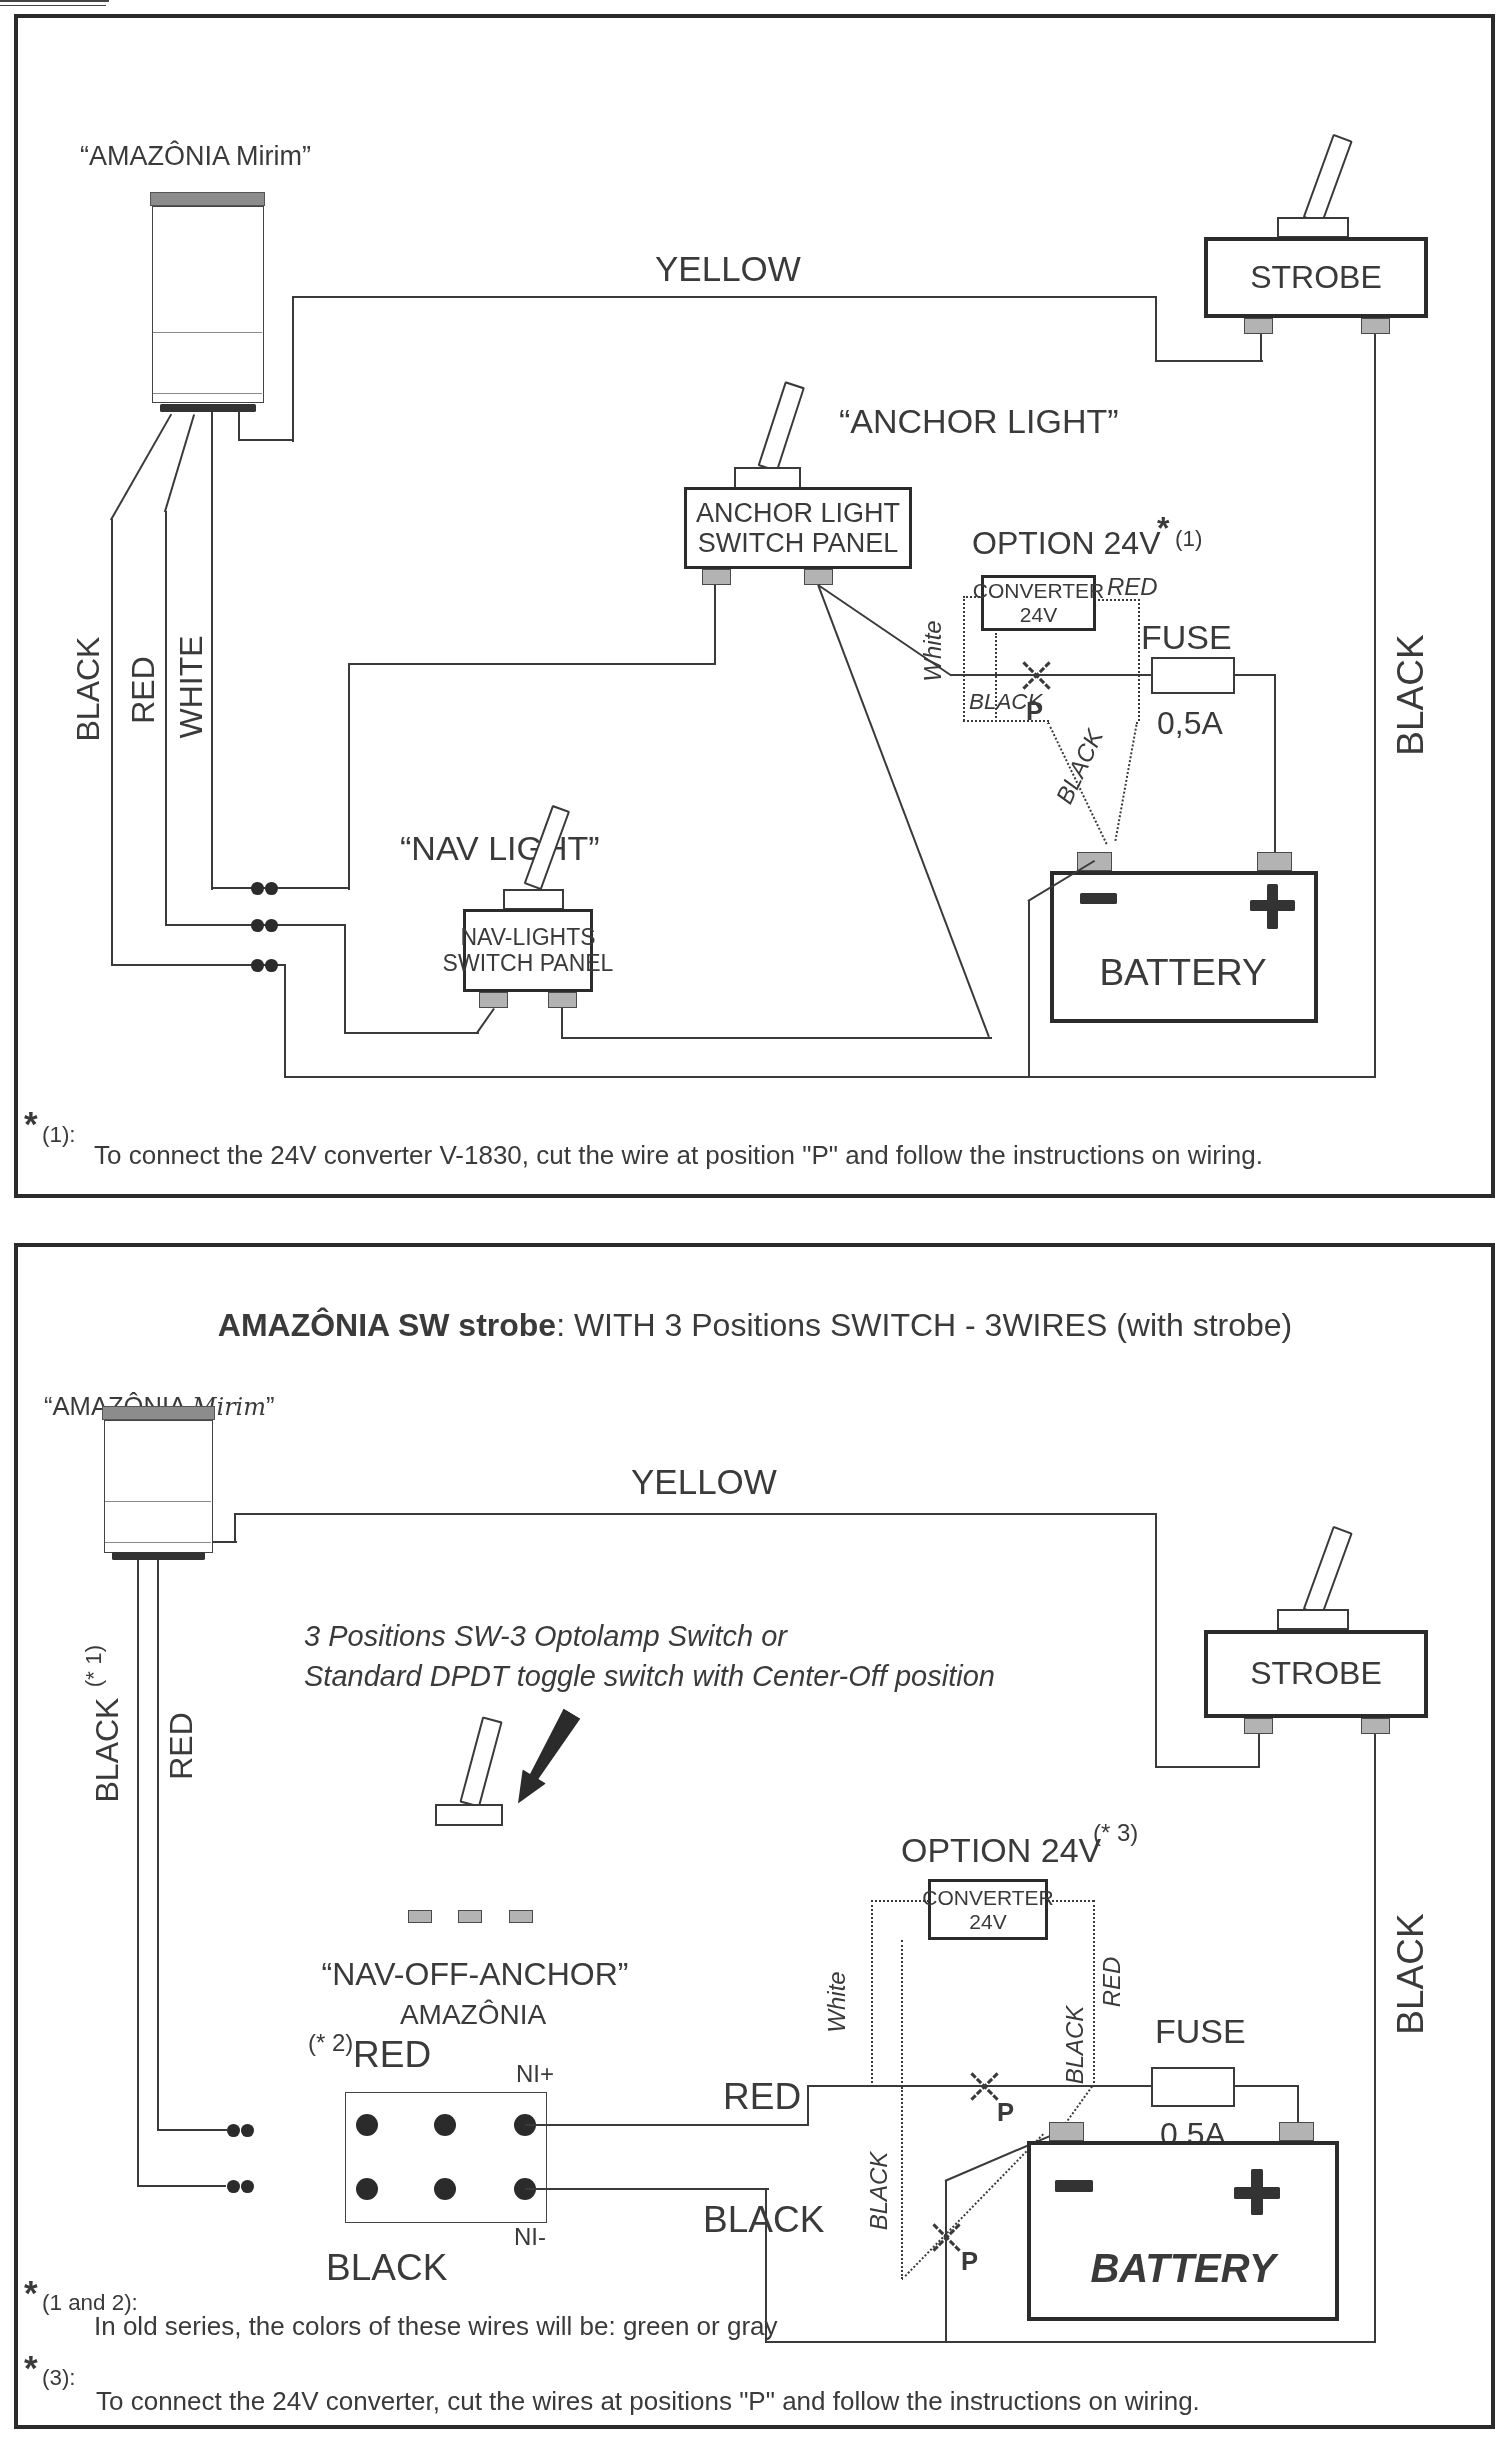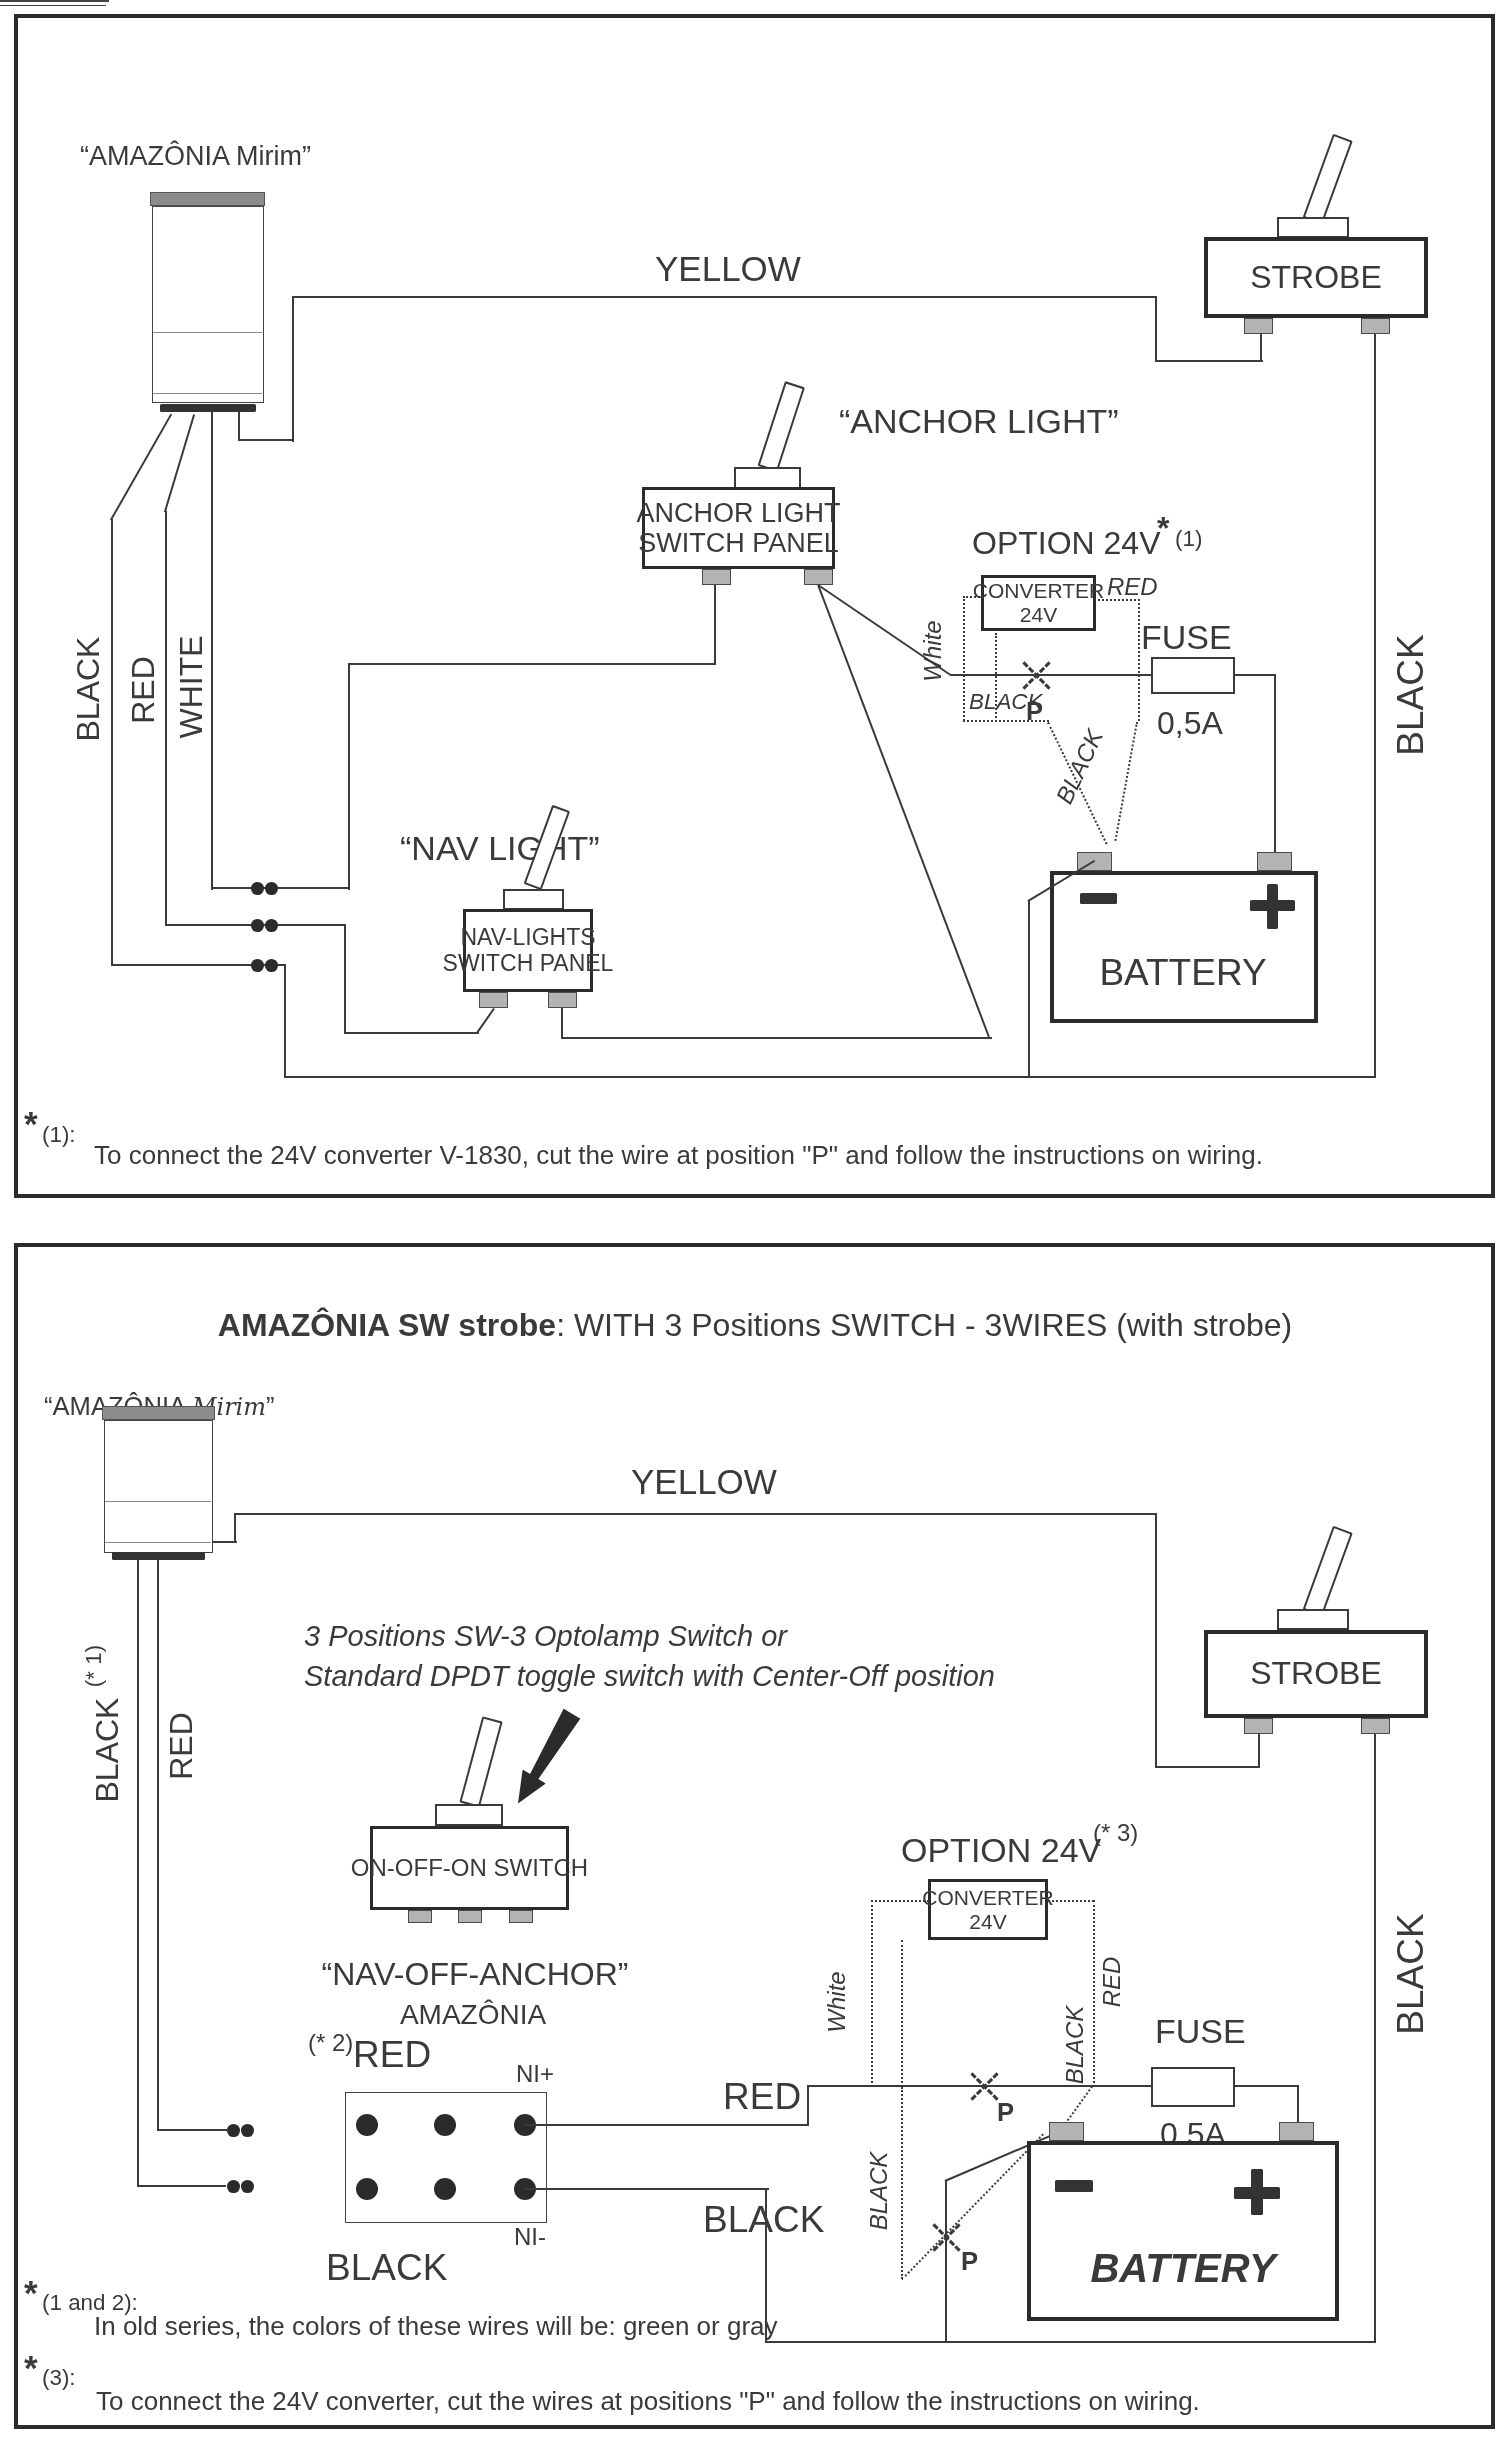--- a/index.html
+++ b/index.html
@@ -90,21 +90,21 @@
   <div class="dot" style="left:265px;top:959px;width:12.8px;height:12.8px"></div>
   <div class="v" style="left:284px;top:965px;height:113px"></div>
 
   <div class="v" style="left:348px;top:665px;height:225px"></div>
   <div class="h" style="left:348px;top:663px;width:368px"></div>
   <div class="v" style="left:714px;top:585px;height:80px"></div>
 
   <div class="lbl" style="left:839px;top:402px;font-size:34px">“ANCHOR LIGHT”</div>
   <div class="lever" style="left:757px;top:380px;width:21px;height:89px;transform:rotate(18deg)"></div>
   <div class="tbase" style="left:734px;top:467px;width:67px;height:21.6px"></div>
-  <div class="box" style="left:642px;top:487px;width:193px;height:82px">
+  <div class="box" style="left:684px;top:487px;width:228px;height:82px">
     <span class="lbl" style="position:static;font-size:27px">ANCHOR LIGHT</span>
     <span class="lbl" style="position:static;font-size:27px">SWITCH PANEL</span>
   </div>
   <div class="term" style="left:702px;top:569px;width:29px;height:16px"></div>
   <div class="term" style="left:804px;top:569px;width:29px;height:16px"></div>
   <div class="dg" style="left:818px;top:584px;width:161px;transform:rotate(34.2deg)"></div>
   <div class="dg" style="left:818px;top:584px;width:483px;transform:rotate(69.3deg)"></div>
 
   <div class="h" style="left:951px;top:674px;width:201px"></div>
   <div class="xa" style="left:1018px;top:674px;transform:rotate(45deg)"></div>
@@ -202,23 +202,20 @@
   <div class="v" style="left:157px;top:1560px;height:571px"></div>
   <div class="lbl rot" style="left:94px;top:1666px;font-size:22.4px">(* 1)</div>
   <div class="lbl rot" style="left:108px;top:1750px;font-size:32px">BLACK</div>
   <div class="lbl rot" style="left:182px;top:1746px;font-size:32px">RED</div>
 
   <div class="lbl it" style="left:304px;top:1620px;font-size:29px">3 Positions SW-3 Optolamp Switch or</div>
   <div class="lbl it" style="left:304px;top:1660px;font-size:29px">Standard DPDT toggle switch with Center-Off position</div>
   <div class="lever" style="left:459px;top:1716px;width:21px;height:89px;transform:rotate(15deg)"></div>
   <div class="arrow" style="left:518px;top:1790px;transform:rotate(-59deg)"></div>
   <div class="tbase" style="left:435px;top:1804px;width:68px;height:22.4px"></div>
-  <div class="box" style="left:370px;top:1826px;width:199px;height:84px">
-    <span class="lbl" style="position:static;font-size:24px">ON-OFF-ON SWITCH</span>
-  </div>
   <div class="term" style="left:408px;top:1910px;width:24px;height:12.8px"></div>
   <div class="term" style="left:458px;top:1910px;width:24px;height:12.8px"></div>
   <div class="term" style="left:509px;top:1910px;width:24px;height:12.8px"></div>
   <div class="lbl ctr" style="left:475px;top:1975px;font-size:32px">“NAV-OFF-ANCHOR”</div>
   <div class="lbl ctr" style="left:473px;top:2015px;font-size:28px">AMAZÔNIA</div>
 
   <div class="lbl" style="left:308px;top:2030px;font-size:24px">(* 2)</div>
   <div class="lbl" style="left:353px;top:2034px;font-size:37px">RED</div>
   <div class="lbl" style="left:516px;top:2061px;font-size:24px">NI+</div>
   <div class="lbl" style="left:514px;top:2224px;font-size:24px">NI-</div>

